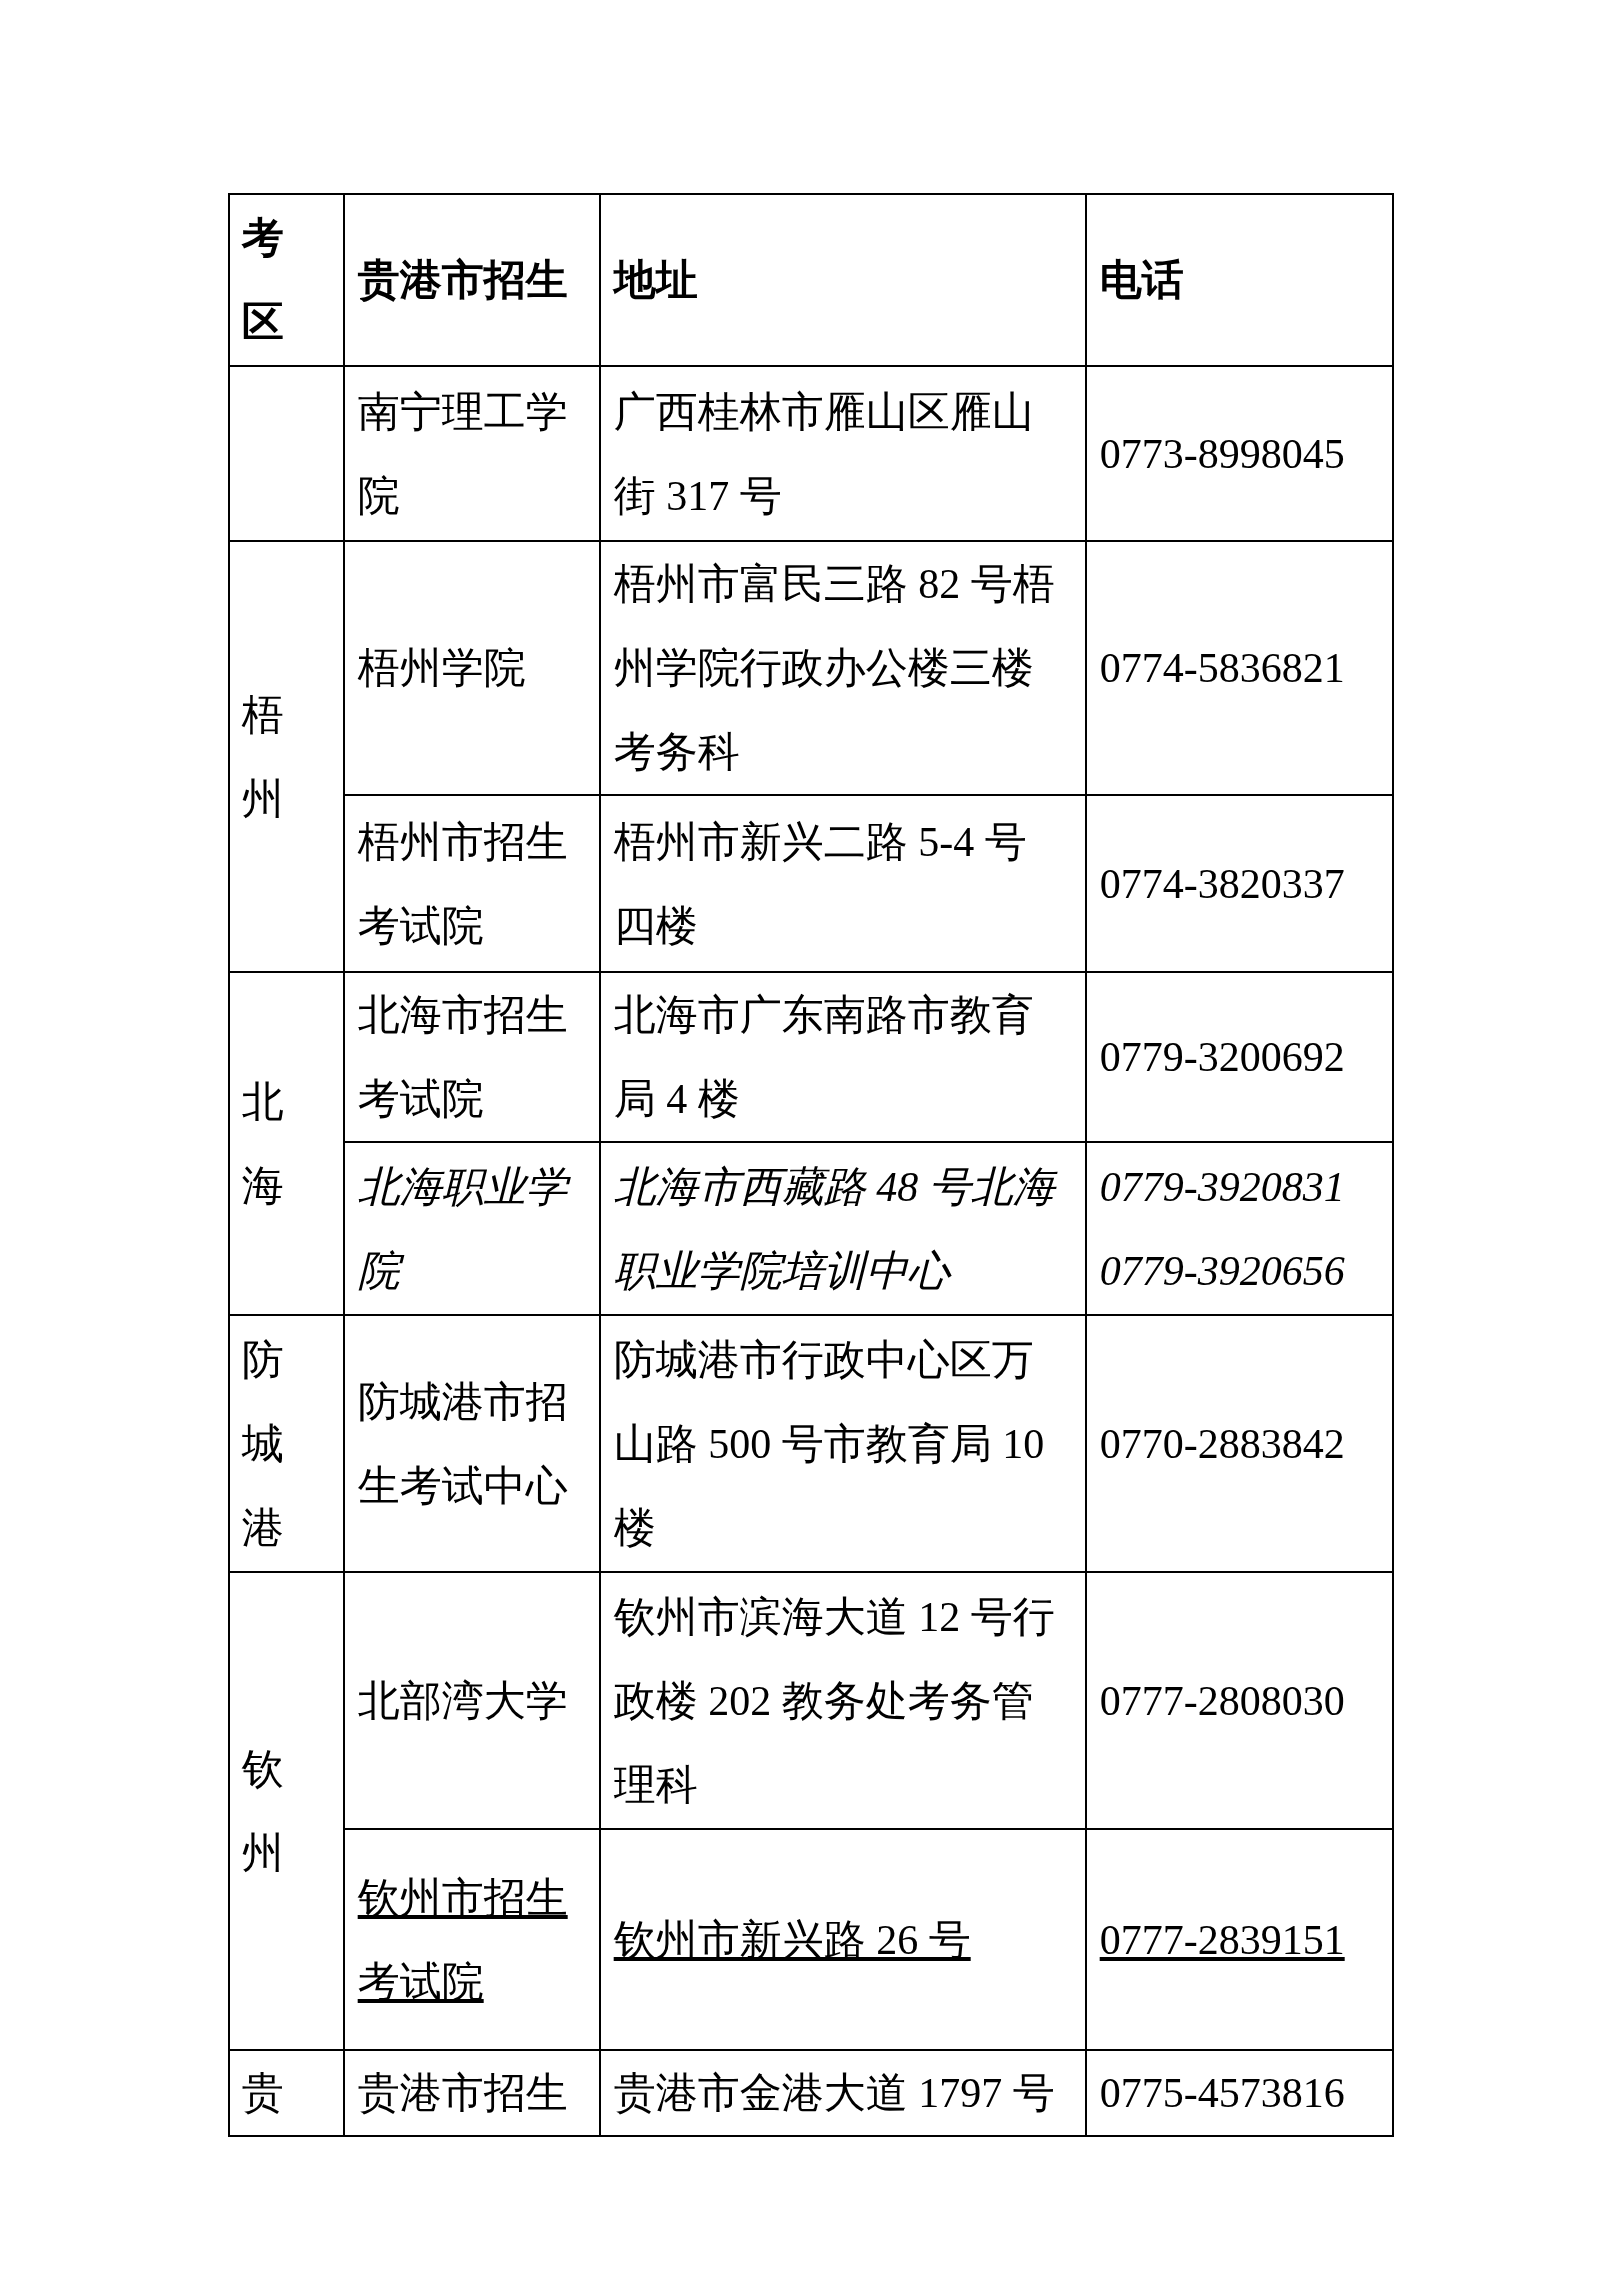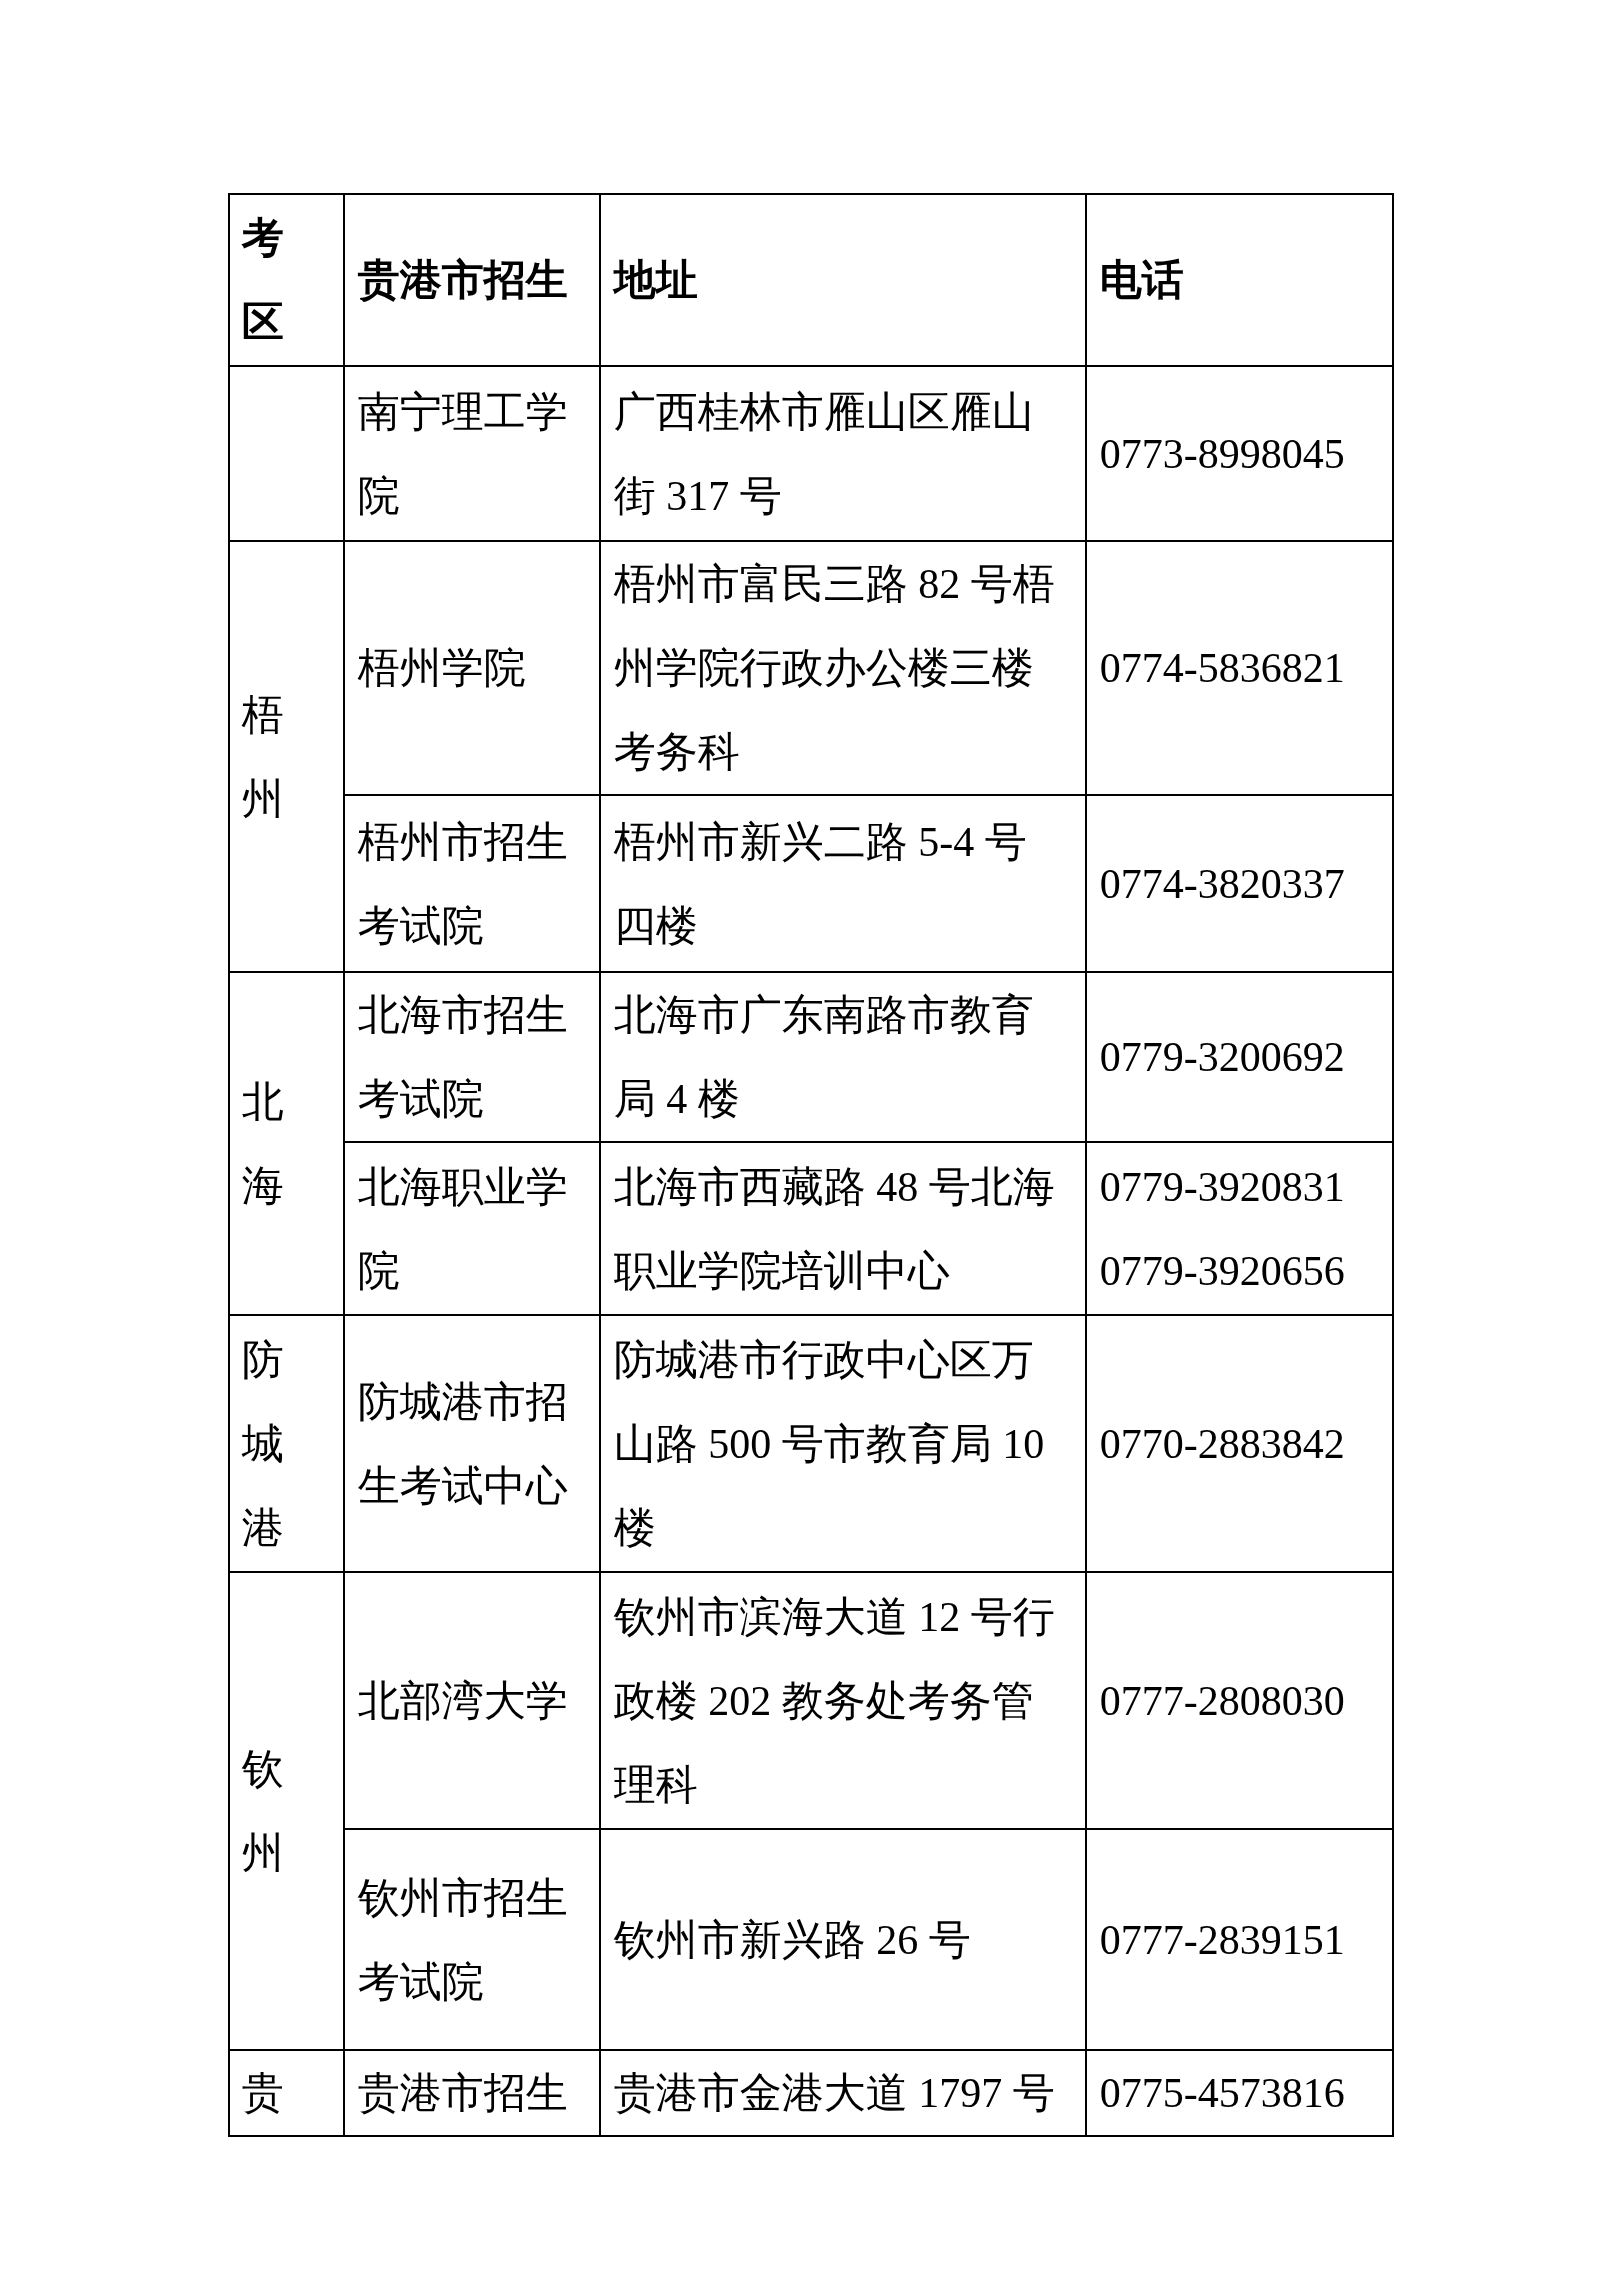--- a/index.html
+++ b/index.html
@@ -45,24 +45,24 @@
   .contact-table td.region-cell,
   .contact-table th.region-cell {
     padding-left: 11.8px;
   }
   
   tr.rh-header { height: 172px; }
   tr.rh-1 { height: 175px; margin-left: 16px; }
   tr.rh-2 { height: 254px; }
   tr.rh-3 { height: 177px; padding-left: 22px; }
   tr.rh-4 { height: 168px; }
-  tr.rh-5 { height: 173px; }
+  tr.rh-5 { height: 173px; font-style: italic; }
   tr.rh-6 { height: 257px; }
   tr.rh-7 { height: 257px; }
-  tr.rh-8 { height: 221px; }
+  tr.rh-8 { height: 221px; text-decoration: underline; }
   tr.rh-9 { height: 82px; }
 </style>
 </head>
 <body>
 
 <div class="page">
   <table class="contact-table">
     <colgroup>
       <col class="c1">
         <col class="c2">

